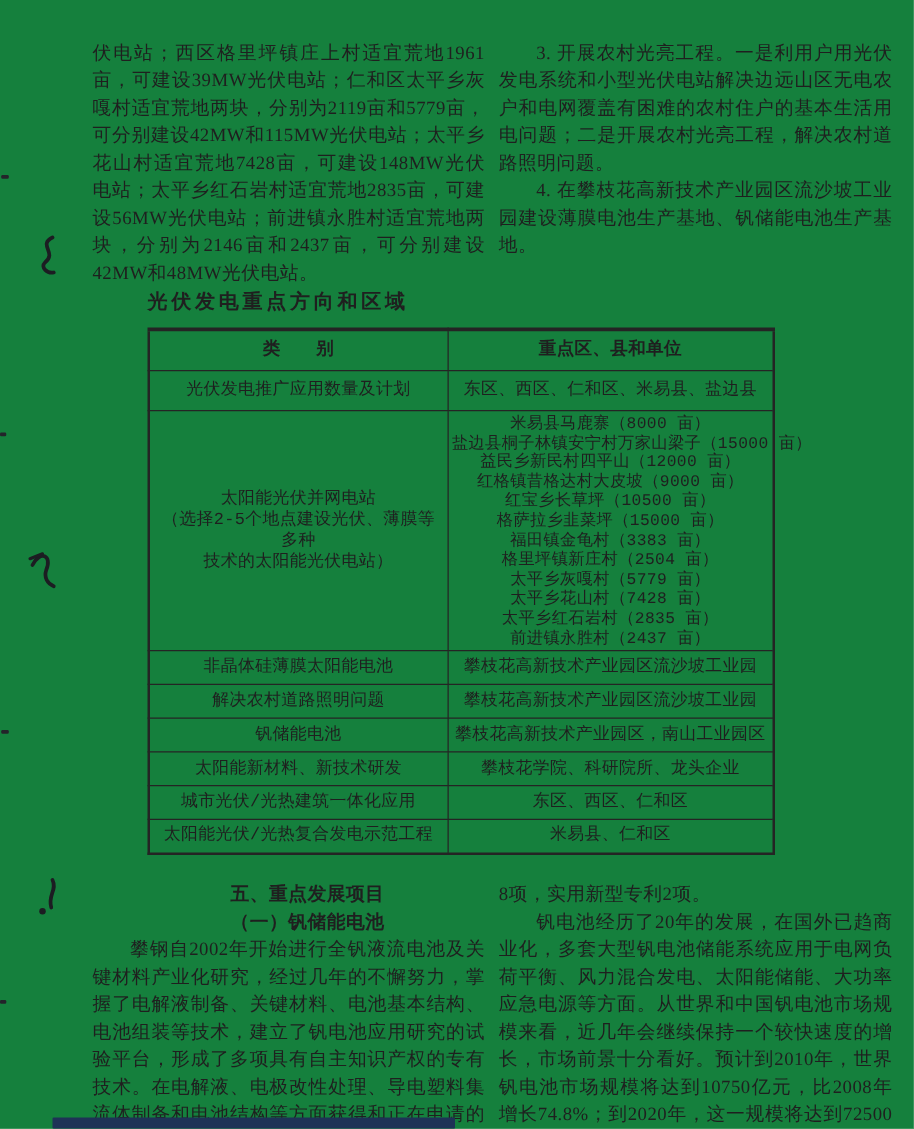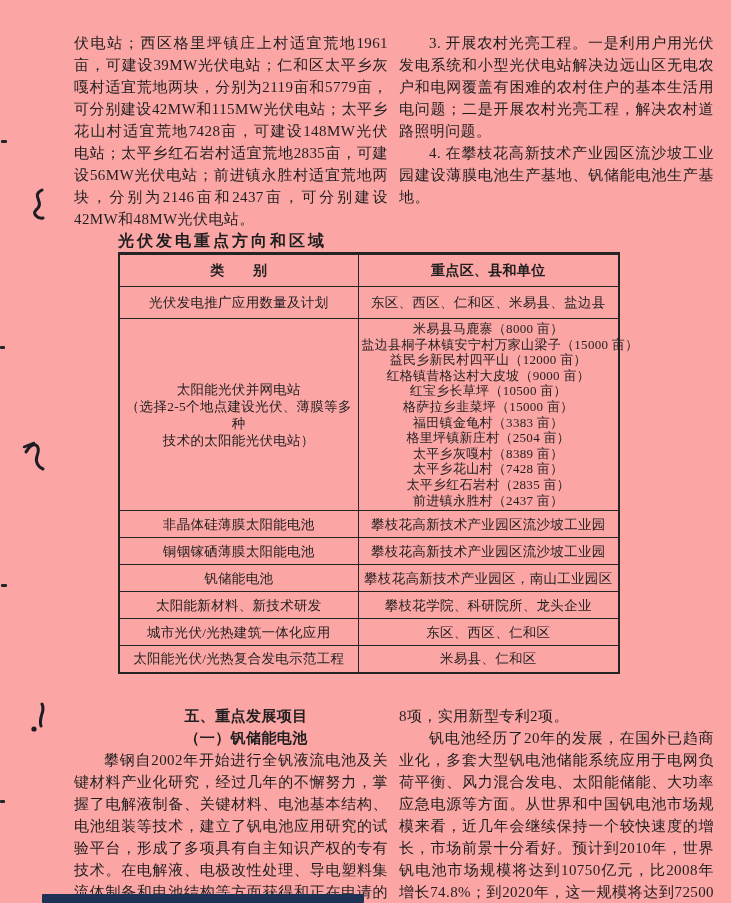--- a/index.html
+++ b/index.html
@@ -3,41 +3,41 @@
 <meta charset="utf-8">
 <style>
   html,body{margin:0;padding:0;}
   body{
     width:731px;height:903px;
     background:#f2f2f0;
     font-family:"Liberation Serif","DejaVu Serif",serif;
   }
   .page{
     position:relative;width:731px;height:903px;overflow:hidden;
-    background:#fca5a5;color:#1f1f1f;
+    background:#15803d;color:#1f1f1f;
   }
   
   .col{position:absolute;}
   .col p{margin:0;font-size:15px;line-height:22px;text-align:justify;letter-spacing:.4px;}
   .col p.indent{text-indent:2em;}
   .col p.heading{font-weight:700;text-indent:2em;text-align:center;}
   .top-left{left:74px;top:32px;width:314px;}
   .top-right{left:399px;top:32px;width:315px;}
   .bottom-left{left:74px;top:705px;width:314px;}
   .bottom-right{left:399px;top:705px;width:315px;}
   
   .table-title{
     position:absolute;left:118px;top:231px;width:500px;margin:0;
     text-align:left;font-size:16px;font-weight:700;letter-spacing:3px;
   }
   
   table.pv-table{
-    position:absolute;left:118px;top:252px;width:500px;
+    position:absolute;left:118px;top:262px;width:500px;
     border-collapse:collapse;table-layout:fixed;
-    border:2px solid #242424;border-top-width:3px;
+    border:2px solid #242424;border-top-width:3px;font-family:Liberation Mono, monospace;
   }
   table.pv-table col.c1{width:239px;}
   table.pv-table col.c2{width:261px;}
   table.pv-table th,table.pv-table td{
     border:1.5px solid #242424;
     text-align:center;vertical-align:middle;
     font-size:13.5px;line-height:17px;letter-spacing:.3px;
     padding:2px 3px;font-weight:400;
   }
   table.pv-table th{font-size:14px;font-weight:700;height:27px;}
@@ -93,32 +93,32 @@
         </td>
         <td class="grid-sites">
           <div class="site">米易县马鹿寨（8000 亩）</div>
           <div class="site">盐边县桐子林镇安宁村万家山梁子（15000 亩）</div>
           <div class="site">益民乡新民村四平山（12000 亩）</div>
           <div class="site">红格镇昔格达村大皮坡（9000 亩）</div>
           <div class="site">红宝乡长草坪（10500 亩）</div>
           <div class="site">格萨拉乡韭菜坪（15000 亩）</div>
           <div class="site">福田镇金龟村（3383 亩）</div>
           <div class="site">格里坪镇新庄村（2504 亩）</div>
-          <div class="site">太平乡灰嘎村（8389 亩）</div>
+          <div class="site">太平乡灰嘎村（5779 亩）</div>
           <div class="site">太平乡花山村（7428 亩）</div>
           <div class="site">太平乡红石岩村（2835 亩）</div>
           <div class="site">前进镇永胜村（2437 亩）</div>
         </td>
       </tr>
       <tr class="simple-row">
         <td>非晶体硅薄膜太阳能电池</td>
         <td>攀枝花高新技术产业园区流沙坡工业园</td>
       </tr>
       <tr class="simple-row">
-        <td>铜铟镓硒薄膜太阳能电池</td>
+        <td>解决农村道路照明问题</td>
         <td>攀枝花高新技术产业园区流沙坡工业园</td>
       </tr>
       <tr class="simple-row">
         <td>钒储能电池</td>
         <td>攀枝花高新技术产业园区，南山工业园区</td>
       </tr>
       <tr class="simple-row">
         <td>太阳能新材料、新技术研发</td>
         <td>攀枝花学院、科研院所、龙头企业</td>
       </tr>

